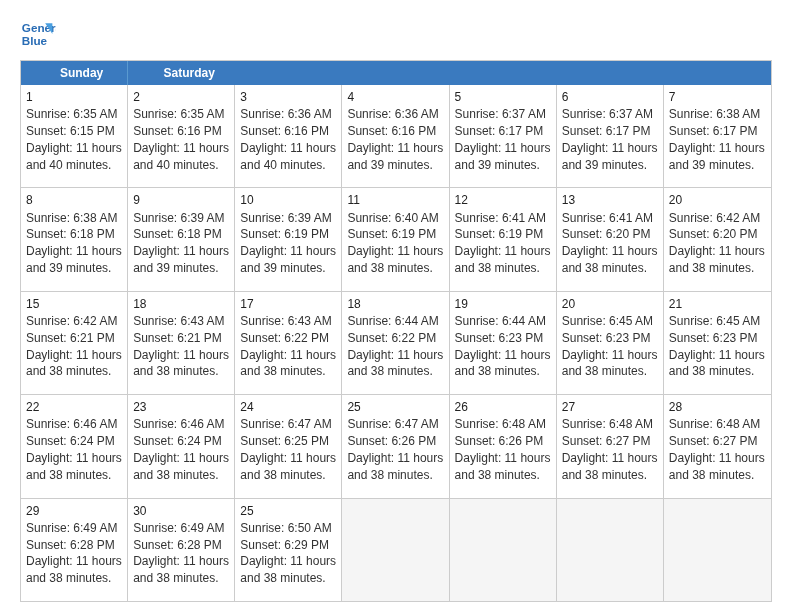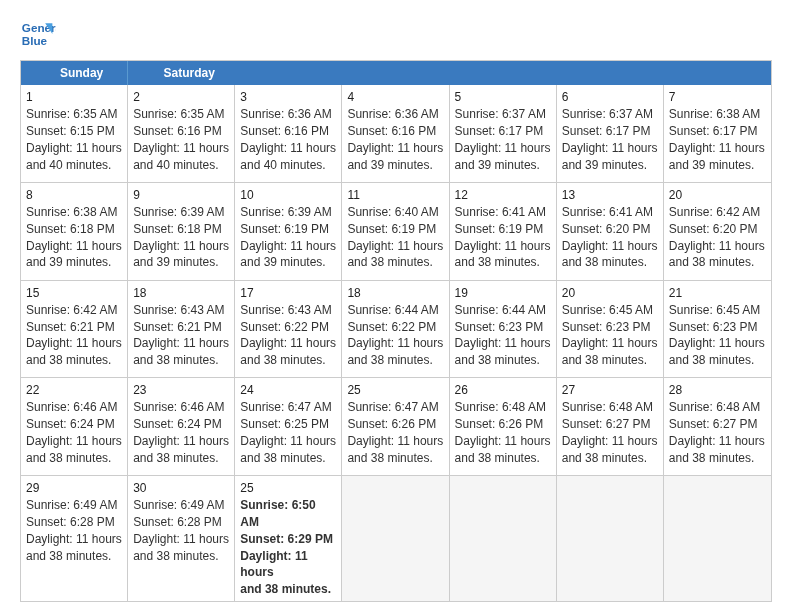--- a/index.html
+++ b/index.html
@@ -341,21 +341,21 @@
           </div>
           <div class="cal-cell">
             <span class="day-num">30</span>
             <div class="cell-info" style="white-space: pre-line;">Sunrise: 6:49 AM
 Sunset: 6:28 PM
 Daylight: 11 hours
 and 38 minutes.</div>
           </div>
           <div class="cal-cell">
             <span class="day-num">25</span>
-            <div class="cell-info" style="white-space: pre-line; font-weight: bold;">Sunrise: 6:50 AM
+            <div class="cell-info" style="white-space: pre-line;">Sunrise: 6:50 AM
 Sunset: 6:29 PM
 Daylight: 11 hours
 and 38 minutes.</div>
           </div>
           <div class="cal-cell empty"></div>
           <div class="cal-cell empty"></div>
           <div class="cal-cell empty"></div>
           <div class="cal-cell empty"></div>
         </div>
       </div>

